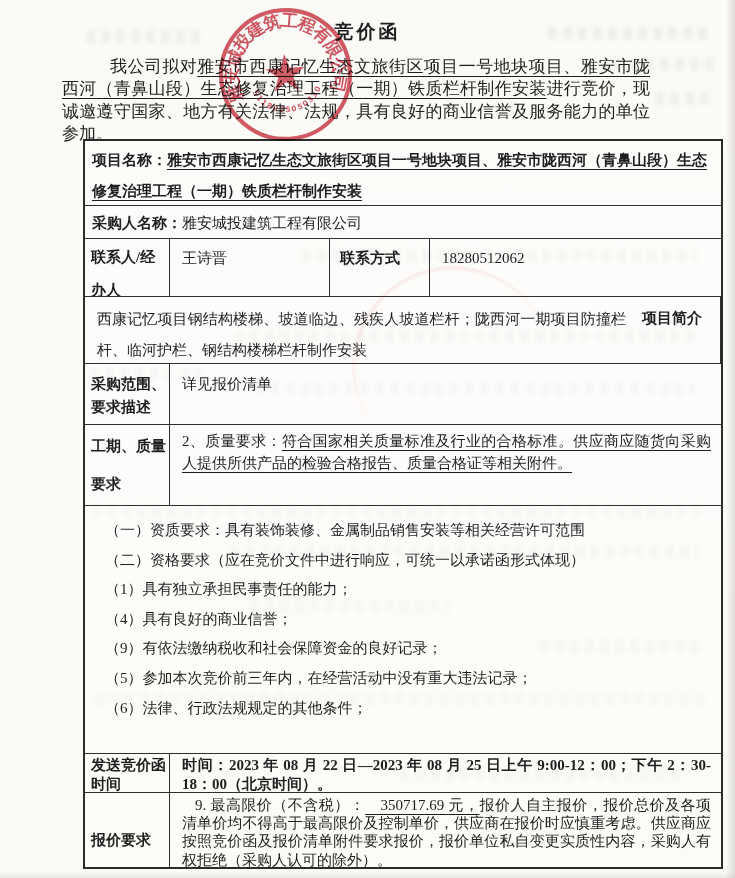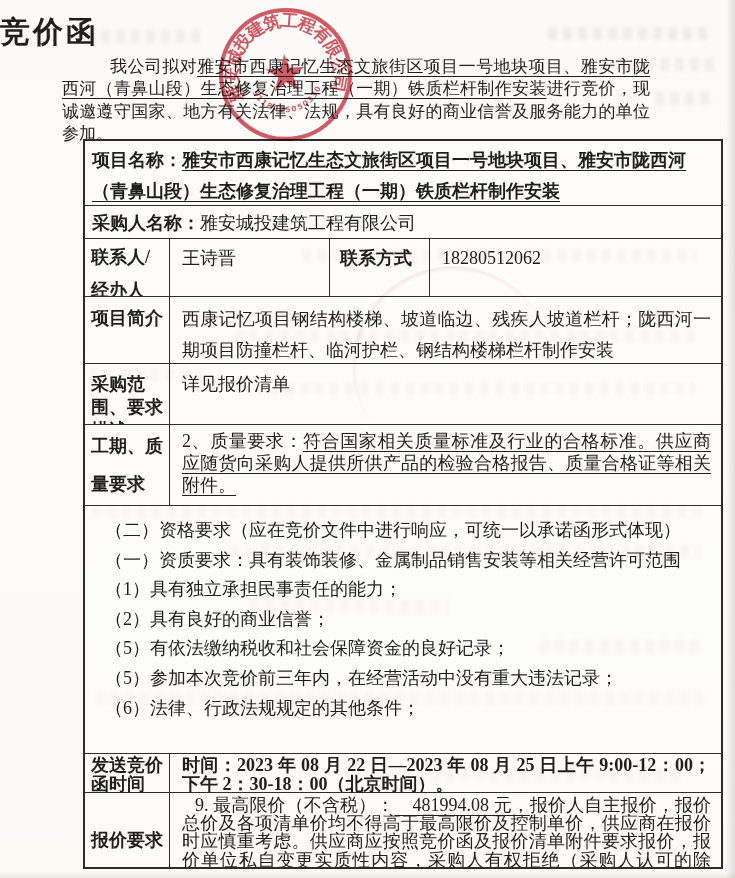--- a/index.html
+++ b/index.html
@@ -19,33 +19,33 @@
   .ghost{position:absolute;height:13px;border-radius:2px;pointer-events:none;
     background:repeating-linear-gradient(90deg,rgba(105,105,112,.6) 0 9px,rgba(0,0,0,0) 9px 15px);
     filter:blur(2.1px);opacity:.13;}
   .ghost-ring{position:absolute;left:352px;top:266px;width:196px;height:196px;
     border:3.5px solid rgba(205,62,74,.55);border-radius:50%;
     filter:blur(1.6px);opacity:.33;pointer-events:none;
     -webkit-mask-image:linear-gradient(150deg,#000 22%,rgba(0,0,0,0) 55%);
     mask-image:linear-gradient(150deg,#000 22%,rgba(0,0,0,0) 55%);}
   
   .doc-title{position:absolute;left:0;top:14px;width:100%;margin:0;
-    font-size:30px;line-height:36px;font-weight:700;letter-spacing:3px;}
+    text-align:center;font-size:19px;line-height:36px;font-weight:700;letter-spacing:3px;}
   
   .intro{position:absolute;left:62px;top:56px;width:588px;margin:0;
     font-size:17px;line-height:22.4px;text-align:justify;text-indent:48px;
     letter-spacing:-0.1px;}
   .u{text-decoration:underline;text-underline-offset:4px;text-decoration-thickness:1.2px;}
   .b{font-weight:700;}
   
   .tbl{position:absolute;left:83px;top:139px;width:640px;
     border:2px solid #2c2c2c;box-sizing:border-box;background:rgba(255,255,255,.35);}
   .row{display:flex;box-sizing:border-box;overflow:hidden;}
   .row + .row{border-top:1px solid #2e2e2e;}
-  .cell{box-sizing:border-box;overflow:hidden;font-size:18px;}
+  .cell{box-sizing:border-box;overflow:hidden;font-size:15px;}
   .lbl{width:85px;flex:0 0 85px;border-right:1px solid #2e2e2e;
     font-weight:700;padding:0 2px 0 6px;}
   .val{flex:1;padding:0 10px 0 12px;}
   .r1{height:64px;}
   .r1 .cell{padding:4px 8px 0 7px;line-height:31px;}
   .r2{height:33px;}
   .r2 .cell{padding:6px 8px 0 7px;line-height:22px;}
   .r3{height:58px;}
   .r3 .lbl{line-height:33px;padding-top:2px;}
   .r3 .c-name{width:160px;flex:0 0 160px;border-right:1px solid #2e2e2e;
@@ -115,56 +115,56 @@
     </div>
 
     <div class="row r3">
       <div class="cell lbl">联系人/经办人</div>
       <div class="cell c-name">王诗晋</div>
       <div class="cell c-mlabel">联系方式</div>
       <div class="cell c-phone">18280512062</div>
     </div>
 
     <div class="row r4">
+      <div class="cell val">西康记忆项目钢结构楼梯、坡道临边、残疾人坡道栏杆；陇西河一期项目防撞栏杆、临河护栏、钢结构楼梯栏杆制作安装</div>
       <div class="cell lbl">项目简介</div>
-      <div class="cell val">西康记忆项目钢结构楼梯、坡道临边、残疾人坡道栏杆；陇西河一期项目防撞栏杆、临河护栏、钢结构楼梯栏杆制作安装</div>
     </div>
 
     <div class="row r5">
       <div class="cell lbl">采购范围、要求描述</div>
       <div class="cell val">详见报价清单</div>
     </div>
 
     <div class="row r6">
       <div class="cell lbl">工期、质量要求</div>
       <div class="cell val">
         <p><span>2、质量要求：</span><span class="u">符合国家相关质量标准及行业的合格标准。供应商应随货向采购人提供所供产品的检验合格报告、质量合格证等相关附件。</span></p>
       </div>
     </div>
 
     <div class="row r7">
       <div class="cell val">
+        <div class="q-item">（一）资质要求：具有装饰装修、金属制品销售安装等相关经营许可范围</div>
         <div class="q-item">（二）资格要求（应在竞价文件中进行响应，可统一以承诺函形式体现）</div>
-        <div class="q-item">（一）资质要求：具有装饰装修、金属制品销售安装等相关经营许可范围</div>
         <div class="q-item">（1）具有独立承担民事责任的能力；</div>
-        <div class="q-item">（2）具有良好的商业信誉；</div>
-        <div class="q-item">（5）有依法缴纳税收和社会保障资金的良好记录；</div>
+        <div class="q-item">（4）具有良好的商业信誉；</div>
+        <div class="q-item">（9）有依法缴纳税收和社会保障资金的良好记录；</div>
         <div class="q-item">（5）参加本次竞价前三年内，在经营活动中没有重大违法记录；</div>
         <div class="q-item">（6）法律、行政法规规定的其他条件；</div>
       </div>
     </div>
 
     <div class="row r8">
       <div class="cell lbl">发送竞价函时间</div>
       <div class="cell val">时间：2023 年 08 月 22 日—2023 年 08 月 25 日上午 9:00-12：00；下午 2：30-18：00（北京时间）。</div>
     </div>
 
     <div class="row r9">
       <div class="cell lbl">报价要求</div>
-      <div class="cell val"><span>9. 最高限价（不含税）：</span><span class="u">　481994.08 元，</span><span>报价人自主报价，报价总价及各项清单价均不得高于最高限价及控制单价，供应商在报价时应慎重考虑。供应商应按照竞价函及报价清单附件要求报价，报价单位私自变更实质性内容，采购人有权拒绝（采购人认可的除外）。</span></div>
+      <div class="cell val"><span>9. 最高限价（不含税）：</span><span class="u">　350717.69 元，</span><span>报价人自主报价，报价总价及各项清单价均不得高于最高限价及控制单价，供应商在报价时应慎重考虑。供应商应按照竞价函及报价清单附件要求报价，报价单位私自变更实质性内容，采购人有权拒绝（采购人认可的除外）。</span></div>
     </div>
 
   </div>
 
   <div class="seal">
     <svg viewBox="0 0 200 200">
       <g fill="#cb3e4c" stroke="none">
         <circle cx="100" cy="100" r="94" fill="none" stroke="#cb3e4c" stroke-width="6" opacity="0.92"></circle>
         <polygon opacity="0.9" points="100,70 106.76,90.70 128.53,90.73 110.94,103.55 117.63,124.27 100,111.5 82.37,124.27 89.06,103.55 71.47,90.73 93.24,90.70"></polygon>
         <path id="sealTopArc" d="M 39.4 135 A 70 70 0 1 1 160.6 135" fill="none"></path>

